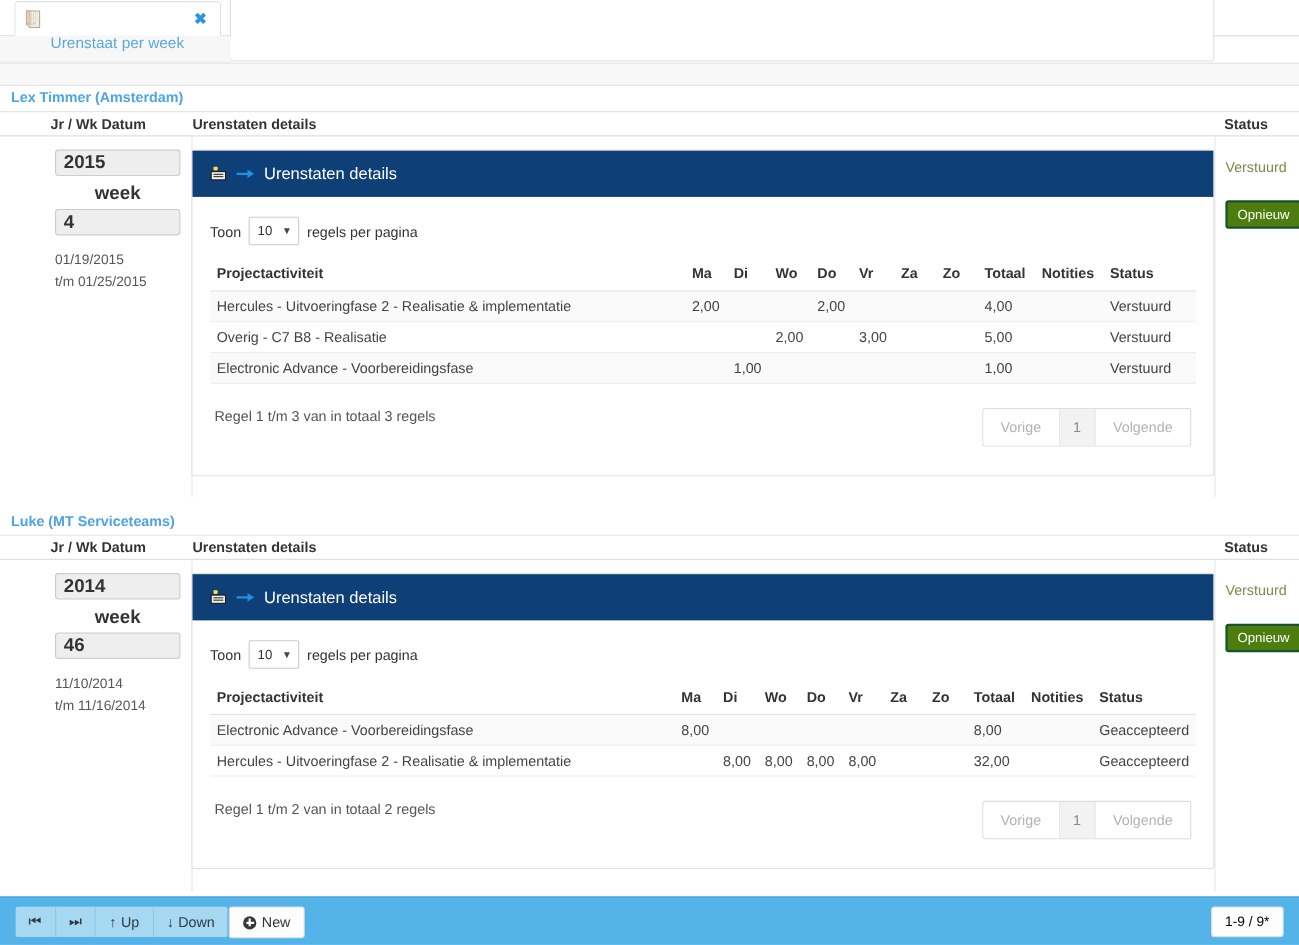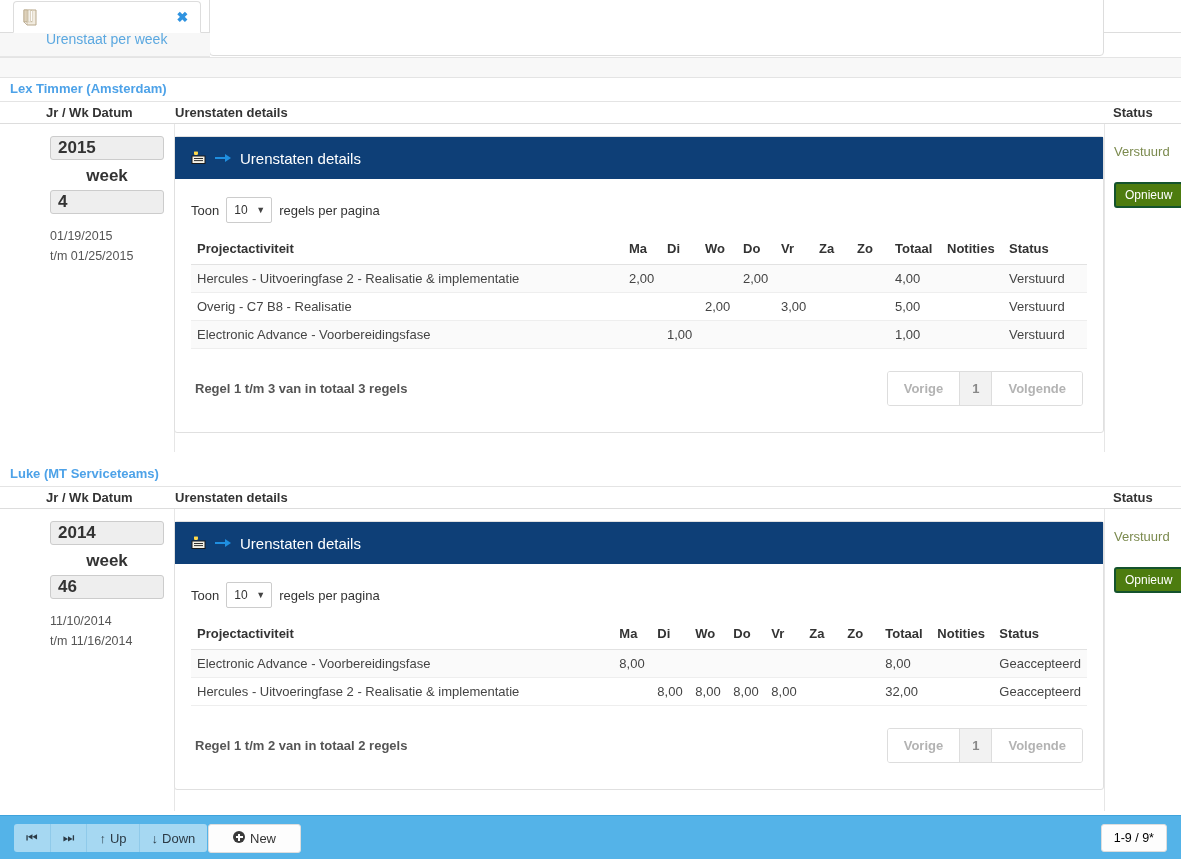--- a/index.html
+++ b/index.html
@@ -154,23 +154,22 @@
   }
   table.grid tbody tr:nth-child(odd) { background: #fafafa; }
   table.grid tbody tr:nth-child(even) { background: #ffffff; }
   .col-num { text-align: left; width: 38px; }
   .col-tot { text-align: left; width: 52px; }
   .col-not { text-align: left; width: 62px; }
   .col-sts { text-align: left; width: 84px; }
   .col-act { text-align: left; margin-left: 25px; }
 
   .pager-row {
-    display: flex; align-items: center; justify-content: space-between;
+    display: flex; align-items: flex-start; justify-content: space-between;
     padding: 22px 4px 26px 4px;
-    font-weight: bold;
   }
   .pager-info { font-size: 13px; color: #555; }
   .pager {
     display: flex; border: 1px solid #dddddd; border-radius: 3px; overflow: hidden;
   }
   .pager div {
     padding: 9px 16px; font-size: 13px; color: #b3b3b3; background: #ffffff;
     border-right: 1px solid #dddddd;
   }
   .pager div:last-child { border-right: none; }
@@ -205,22 +204,22 @@
   .btn-group .b {
     background: #a6d8f2; color: #2b3a45; font-size: 13px;
     padding: 6px 12px; border-right: 1px solid #8fcaea;
     display: flex; align-items: center; gap: 4px; cursor: pointer;
     min-height: 28px;
   }
   .btn-group .b:last-child { border-right: none; }
   .btn-new {
     position: absolute; left: 208px; top: 8px;
     background: #fdfdfd; color: #333; font-size: 13px;
-    padding: 6px 24px; border: 1px solid #dddddd; border-radius: 3px;
-    display: flex; align-items: flex-start; gap: 5px; cursor: pointer; min-height: 28px;
+    padding: 6px 12px; border: 1px solid #dddddd; border-radius: 3px;
+    display: flex; align-items: center; gap: 5px; cursor: pointer; min-height: 28px;
   }
   .plus-icon {
     width: 12px; height: 12px; border-radius: 50%;
     background: #3a3a3a; position: relative; display: inline-block;
   }
   .plus-icon:before, .plus-icon:after {
     content: ""; position: absolute; background: #ffffff;
   }
   .plus-icon:before { left: 2.5px; top: 5px; width: 7px; height: 2px; }
   .plus-icon:after  { left: 5px; top: 2.5px; width: 2px; height: 7px; }

